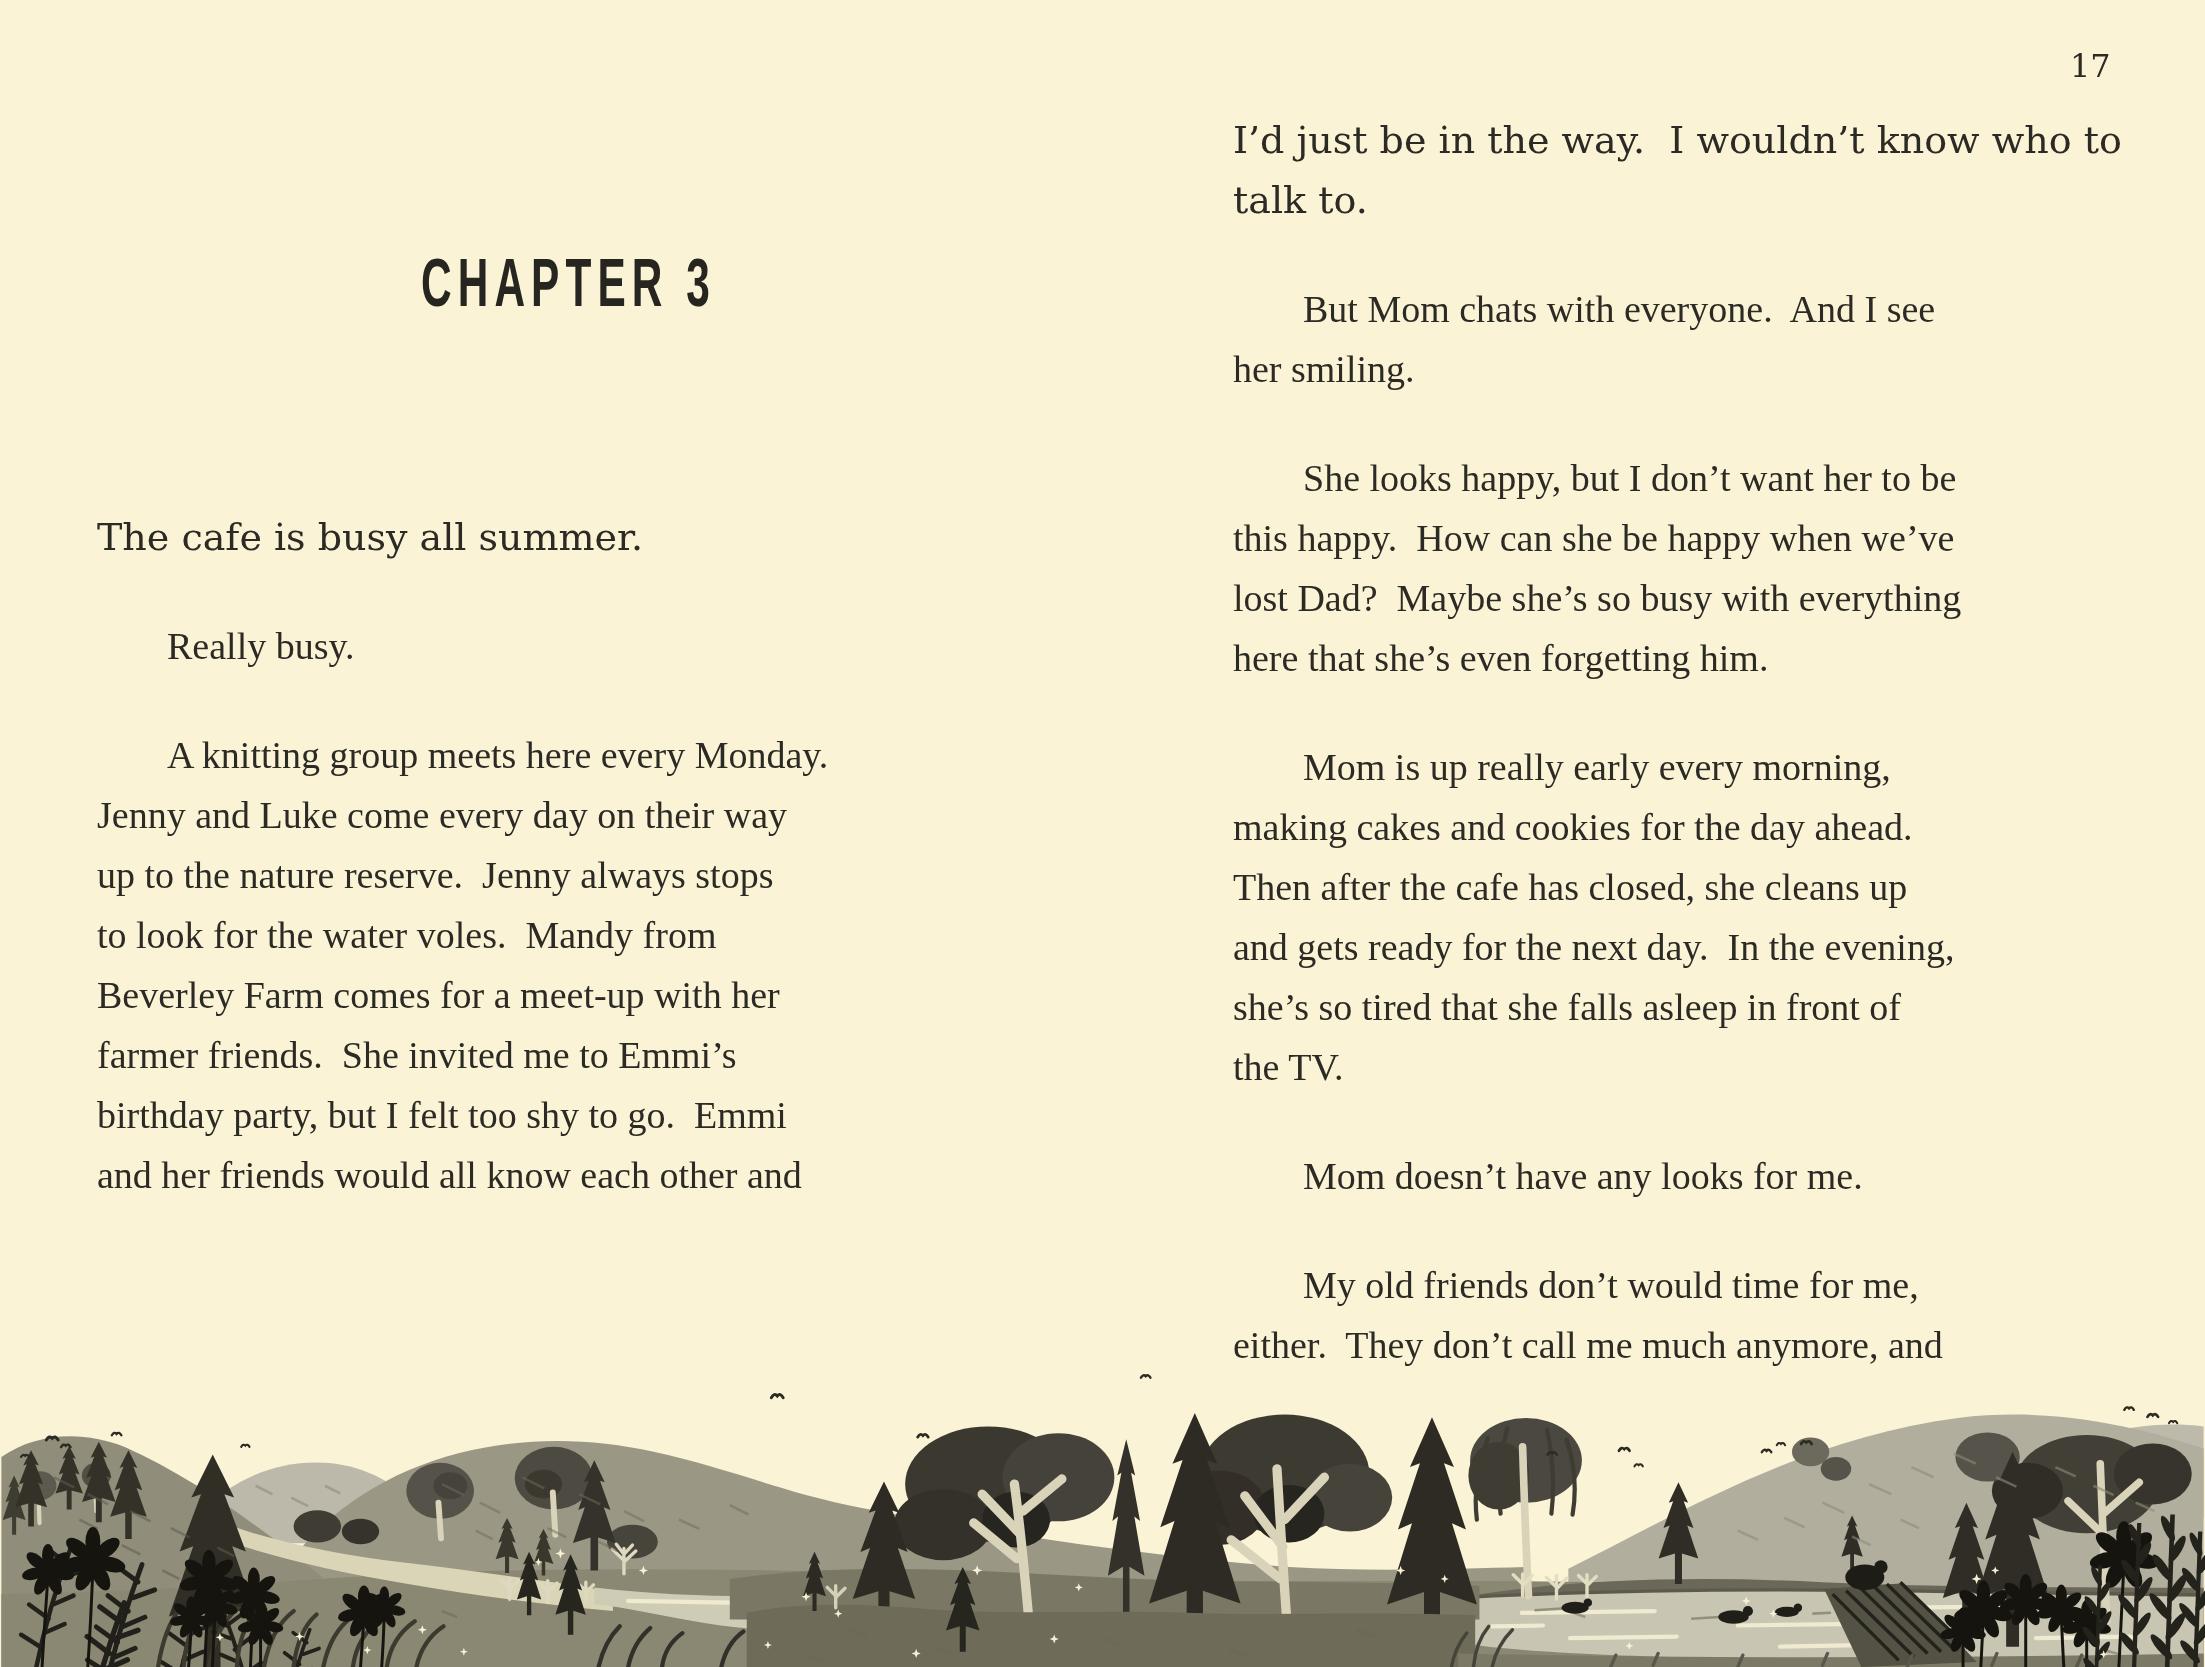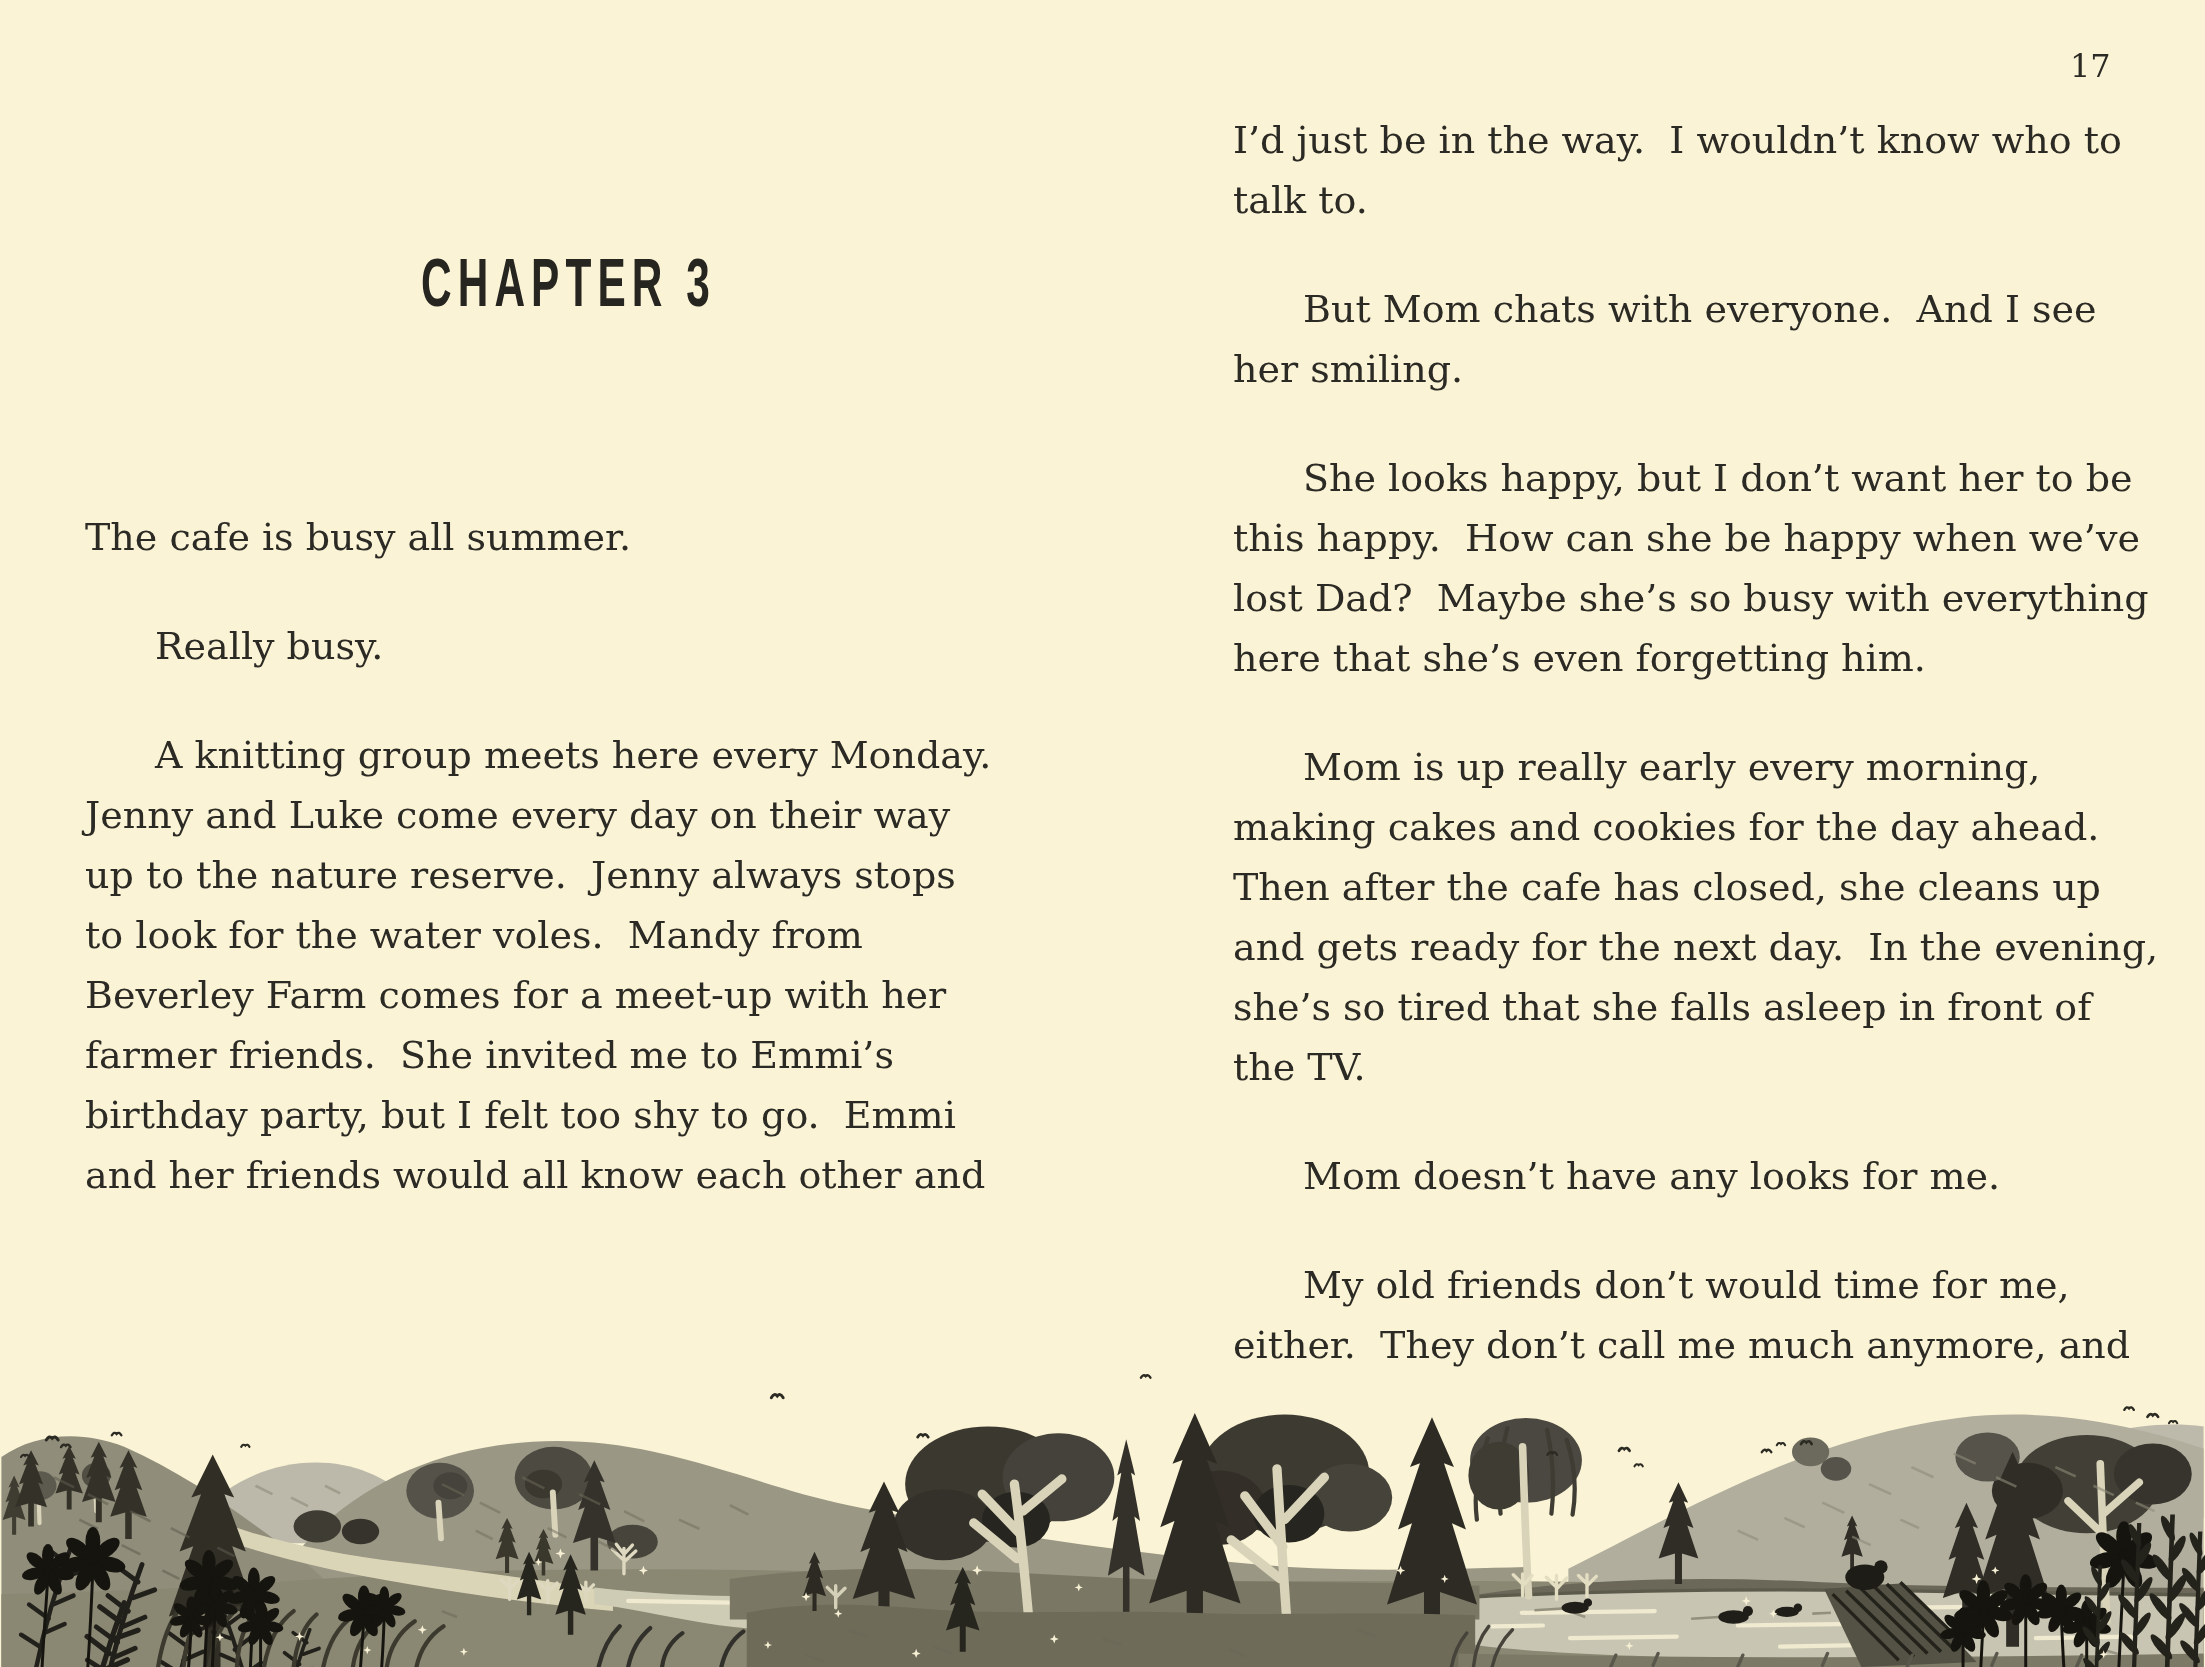--- a/index.html
+++ b/index.html
@@ -16,24 +16,24 @@
     text-align:center;font-family:"Liberation Sans",sans-serif;
     font-weight:700;font-size:53px;letter-spacing:7.6px;color:#272520;
     transform:scale(0.80,1.30);transform-origin:50% 50%;
     white-space:nowrap;
   }
   .page-number{
     position:absolute;left:967px;top:47px;width:76px;
     font-size:32px;color:#2c2a24;text-align:left;
   }
   .text-block{position:absolute;font-size:38px;line-height:60px;}
-  #left-text{left:85px;top:507px;width:975px;}
+  #left-text{left:97px;top:507px;width:975px;}
   #right-text{left:130px;top:110px;width:950px;}
   .text-block p{margin:0 0 49px 0;white-space:pre-wrap;}
-  .text-block p.indent{text-indent:70px;}
+  .text-block p.indent{text-indent:70px;font-family:Liberation Serif, serif;}
   #landscape{position:absolute;left:0;top:1357px;width:2205px;height:310px;display:block;}
 </style>
 </head>
 <body>
 
 <div class="page" id="left-page">
   <h1 class="chapter-heading">CHAPTER 3</h1>
   <div class="text-block" id="left-text">
       <p>The cafe is busy all summer.</p>
       <p class="indent">Really busy.</p>

